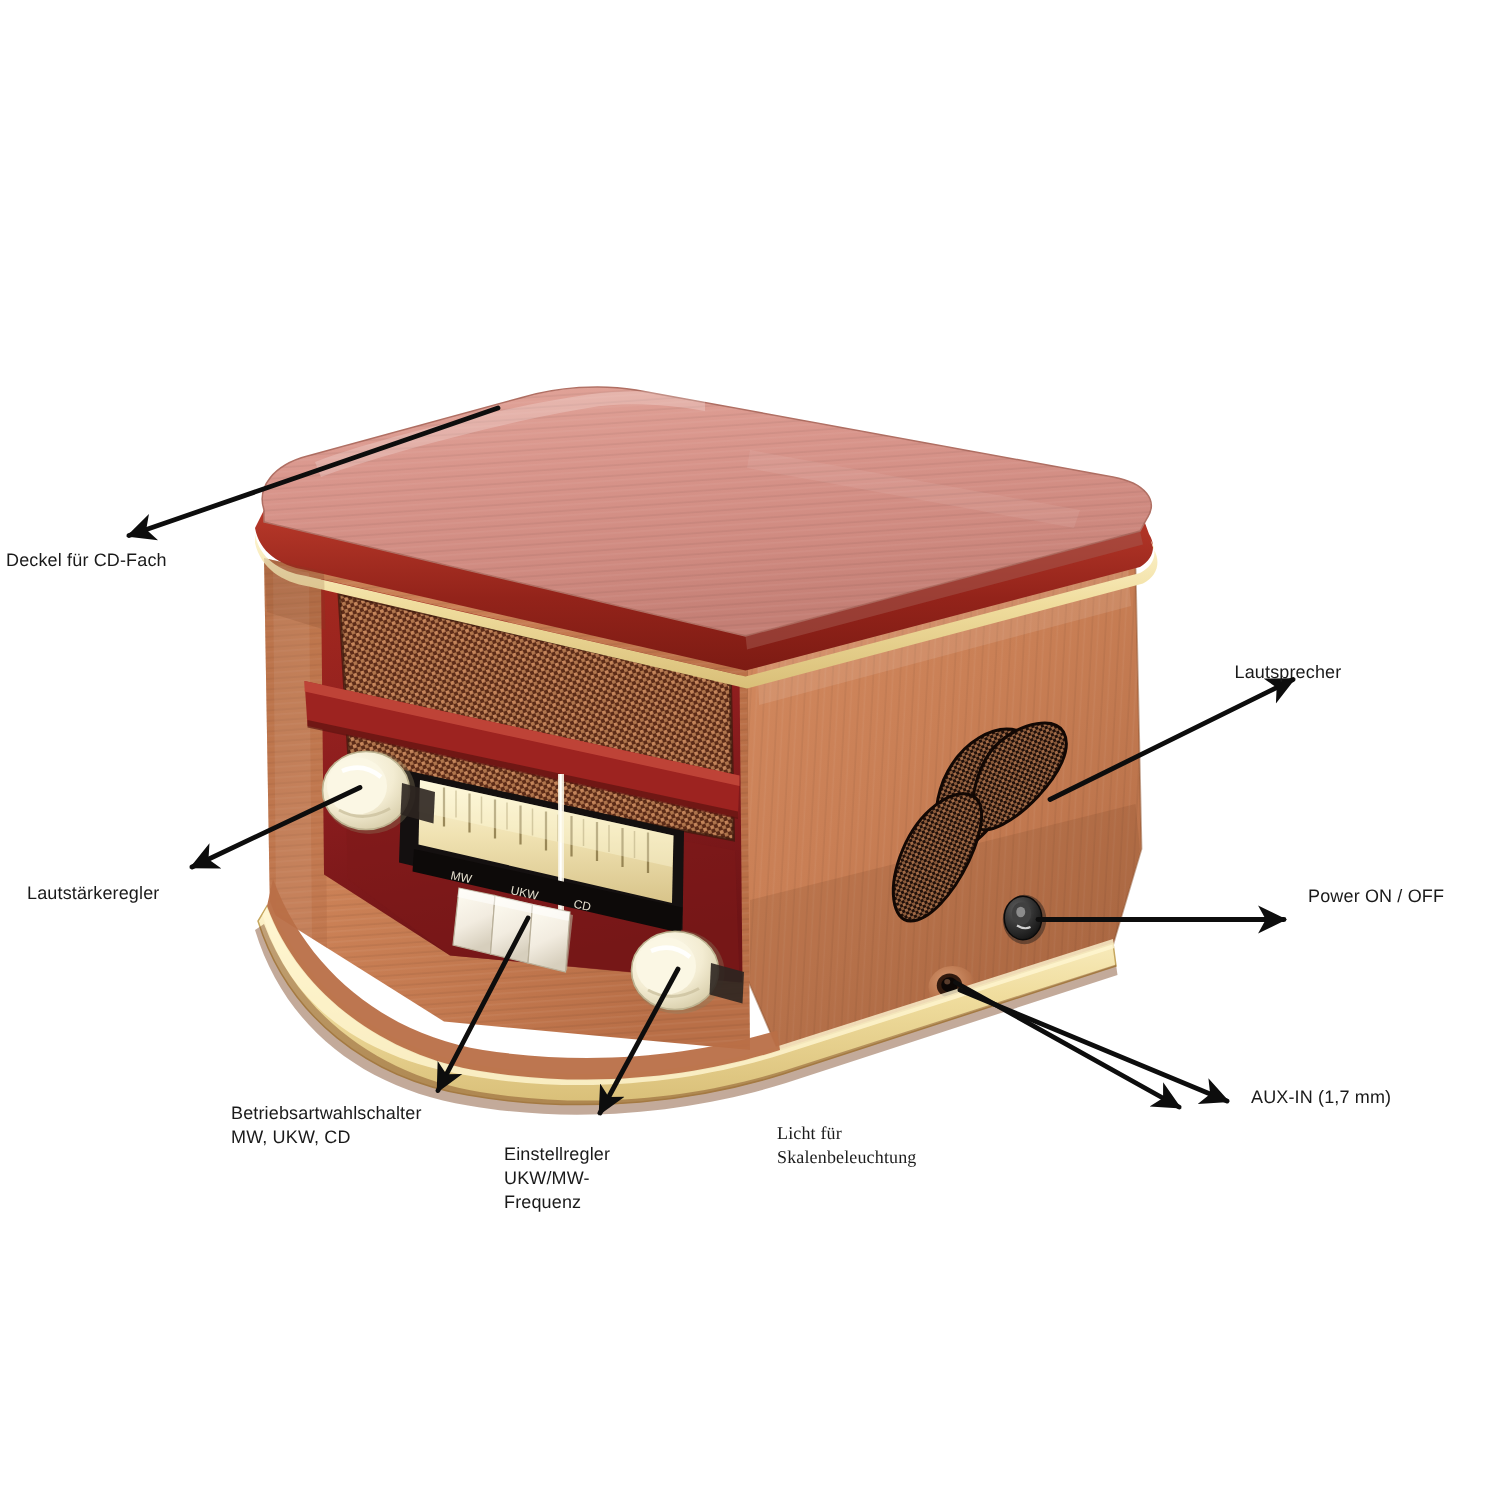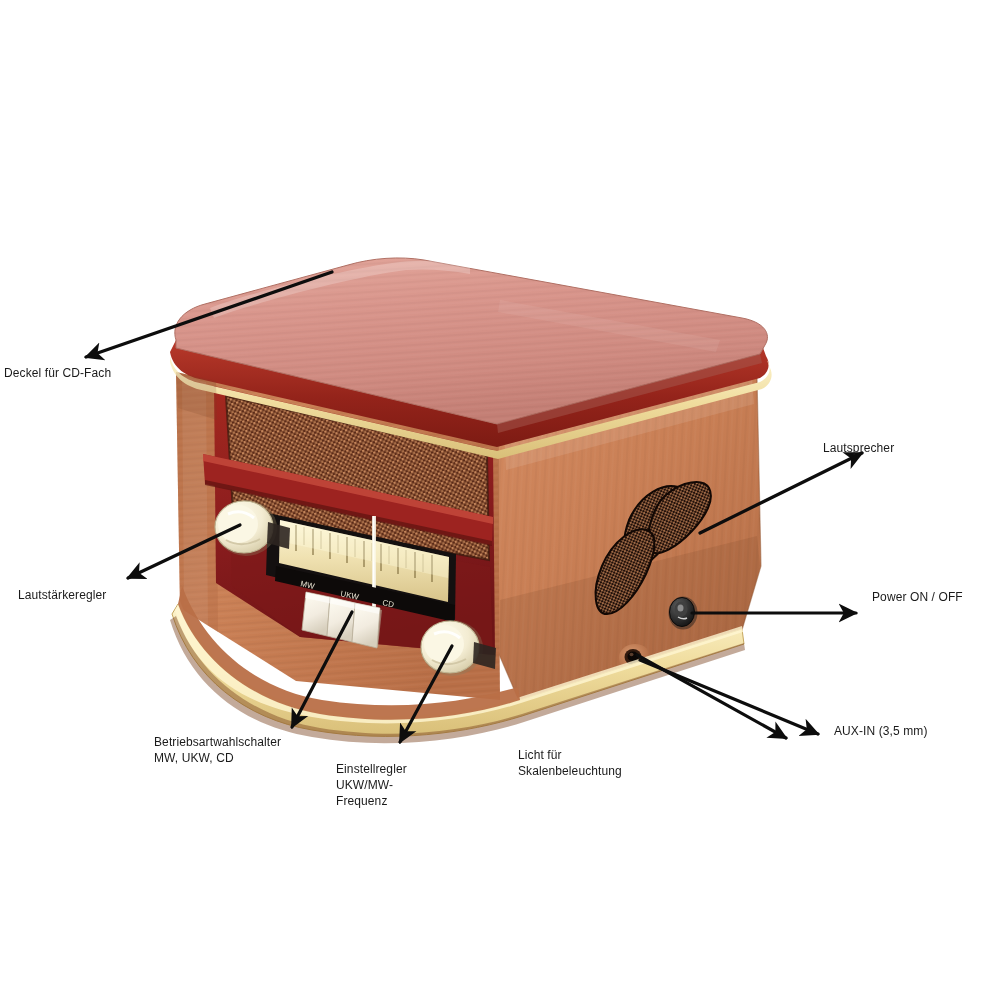--- a/index.html
+++ b/index.html
@@ -315,20 +315,20 @@
 </svg>
 
 <div id="labels">
       <div class="lbl" style="left: 4px; top: 366px;">Deckel für CD-Fach</div>
       <div class="lbl" style="left: 18px; top: 568px; margin-top: 20px;">Lautstärkeregler</div>
       <div class="lbl" style="left: 154px; top: 735px;">Betriebsartwahlschalter
 MW, UKW, CD</div>
       <div class="lbl" style="left: 336px; top: 762px;">Einstellregler
 UKW/MW-
 Frequenz</div>
-      <div class="lbl" style="left: 518px; top: 748px;">Licht für
+      <div class="lbl" style="left: 518px; top: 748px; font-family: Liberation Serif, serif;">Licht für
 Skalenbeleuchtung</div>
       <div class="lbl" style="left: 823px; top: 441px;">Lautsprecher</div>
       <div class="lbl" style="left: 872px; top: 590px;">Power ON / OFF</div>
-      <div class="lbl" style="left: 834px; top: 724px;">AUX-IN (3,5 mm)</div>
+      <div class="lbl" style="left: 834px; top: 724px;">AUX-IN (1,7 mm)</div>
     </div>
 
 </div>
 
 </body></html>

